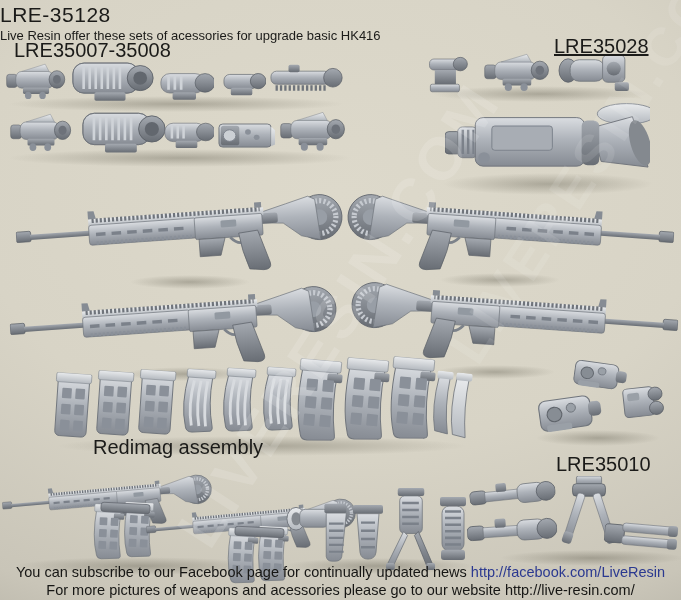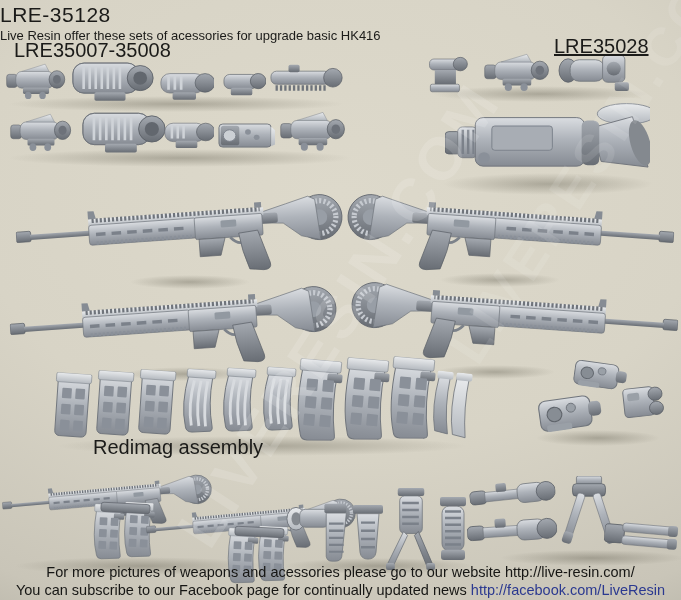--- a/index.html
+++ b/index.html
@@ -433,19 +433,20 @@
 
   <div class="wm wm1">LIVERESIN.COM</div>
   <div class="wm wm2">LIVERESIN.COM</div>
 
   <div class="txt title">LRE-35128</div>
   <div class="txt subtitle">Live Resin offer these sets of acessories for upgrade basic HK416</div>
 
   <div class="txt lbl lbl-topleft">LRE35007-35008</div>
   <div class="txt lbl lbl-35028">LRE35028</div>
   <div class="txt lbl lbl-redimag">Redimag assembly</div>
+  <div class="txt lbl lbl-35010">LRE35010</div>
 
   <div class="footer">
+    <div><span>You can subscribe to our Facebook page for continually updated news </span><span class="link">http://facebook.com/LiveResin</span></div>
     <div>For more pictures of weapons and acessories please go to our website http://live-resin.com/</div>
-    <div><span>You can subscribe to our Facebook page for continually updated news </span><span class="link">http://facebook.com/LiveResin</span></div>
   </div>
 
 </div>
 
 </body></html>

